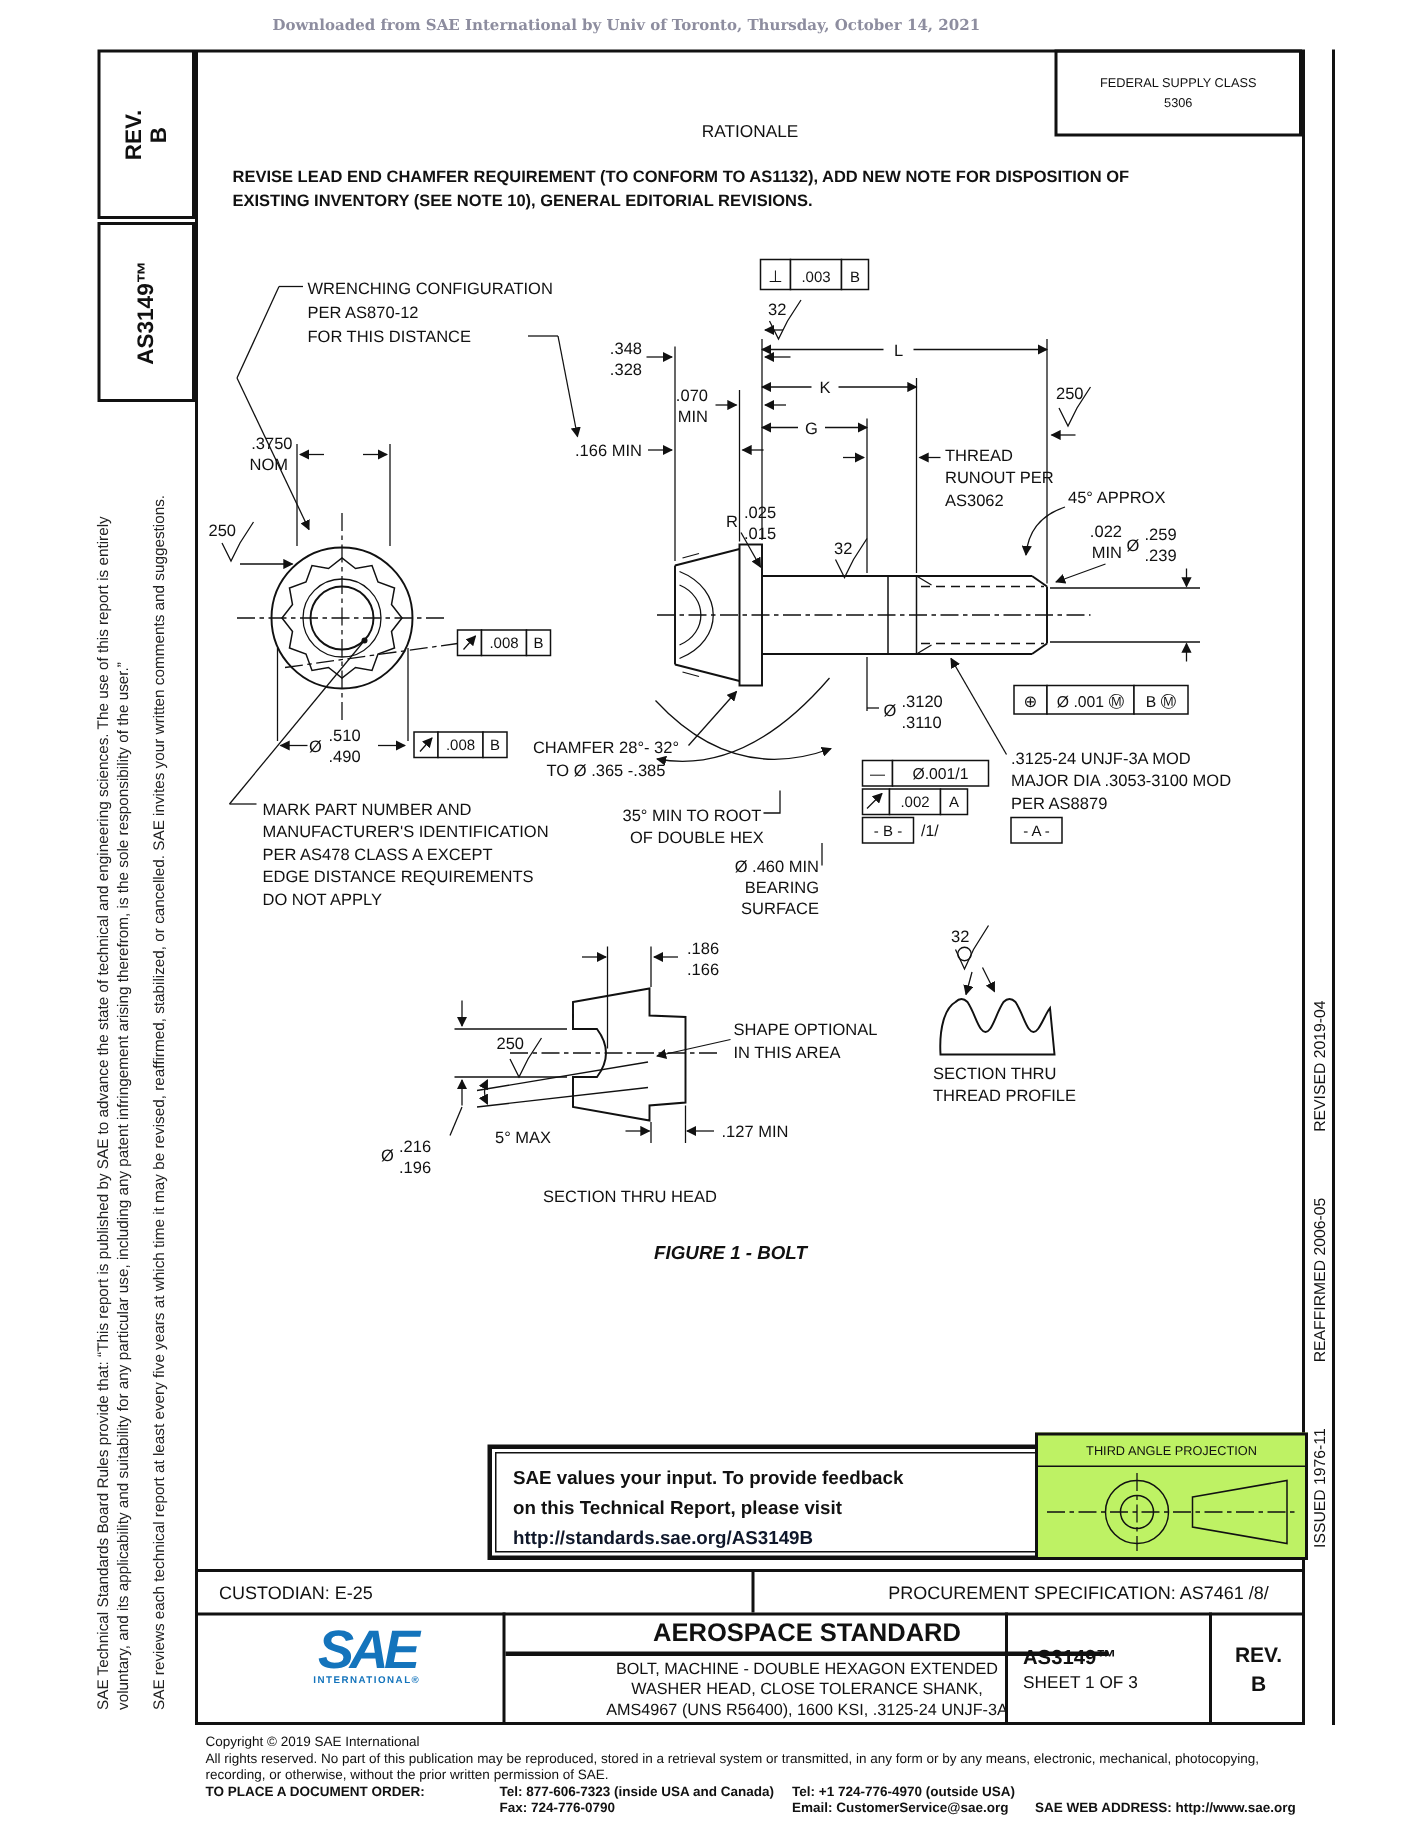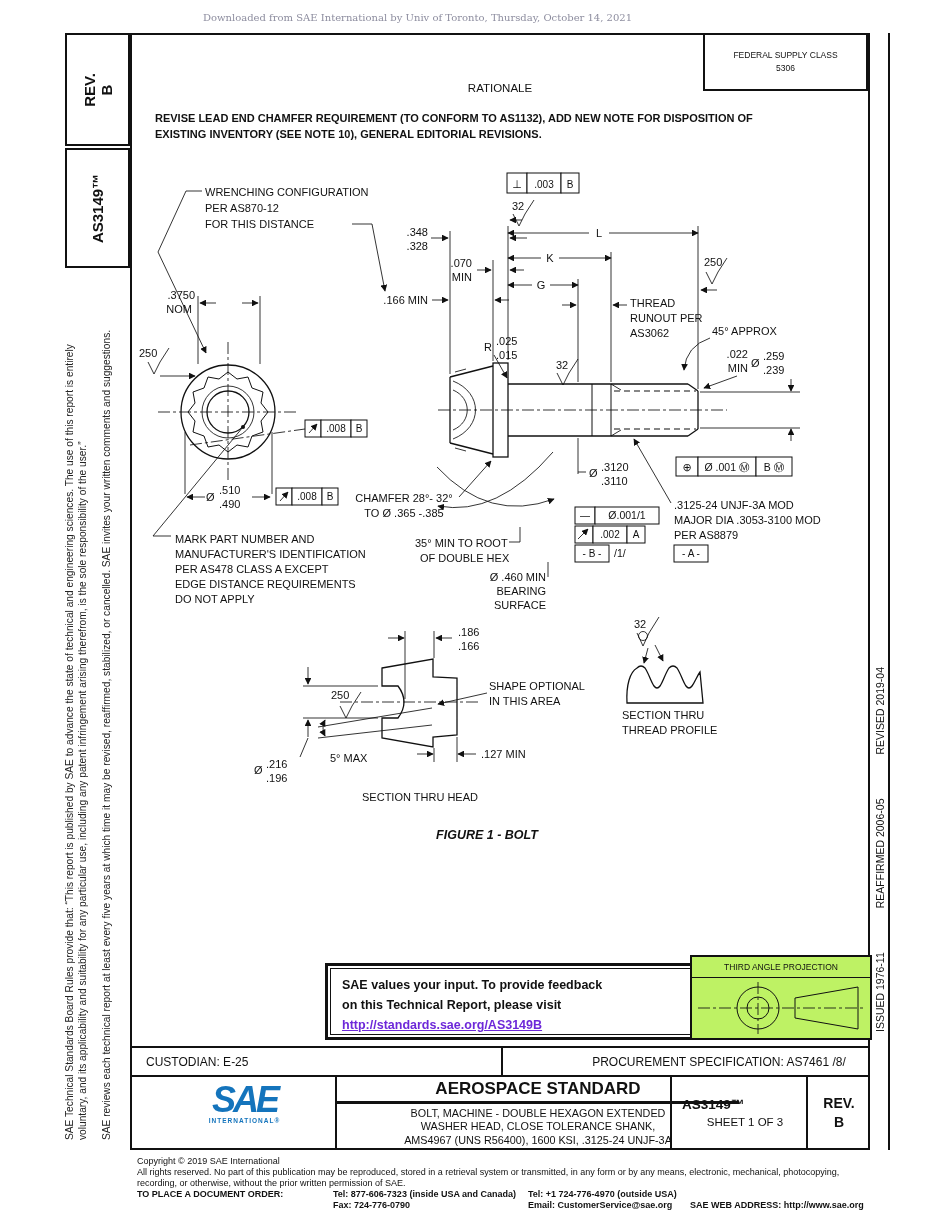--- a/index.html
+++ b/index.html
@@ -1,20 +1,20 @@
 <!DOCTYPE html>
 <html><head>
 <meta charset="utf-8">
 <style>
   html,body{margin:0;padding:0;}
   body{width:950px;height:1230px;position:relative;background:#fff;overflow:hidden;
        font-family:"Liberation Sans",sans-serif;color:#111;}
   .abs{position:absolute;}
   .watermark{top:12px;left:0;width:835px;text-align:center;
-     font-family:"DejaVu Serif",serif;font-size:10px;color:#8d8d9f;}
+     font-family:"DejaVu Serif",serif;font-size:10px;color:#8d8d9f;font-weight:bold;}
   
   .main-frame{left:130px;top:33px;width:740px;height:1117px;border:2px solid #111;box-sizing:border-box;}
   .right-outer{left:888px;top:33px;width:2px;height:1117px;background:#111;}
   .side-box{left:65px;width:65px;border:2px solid #111;box-sizing:border-box;background:#fff;
      display:flex;align-items:center;justify-content:center;}
   .rev-box{top:33px;height:113px;}
   .as-box{top:148px;height:120px;}
   .rot{transform:rotate(-90deg);white-space:nowrap;text-align:center;}
   .rev-box .rot{font-weight:bold;font-size:15px;line-height:17px;}
   .as-box .rot{font-weight:bold;font-size:15px;}
@@ -23,41 +23,41 @@
   .vissued{transform:rotate(-90deg);transform-origin:left top;font-size:10.5px;white-space:nowrap;color:#111;}
   .vissued span{margin-right:44px;}
   .fsc-box{left:703px;top:33px;width:165px;height:58px;border:2px solid #111;box-sizing:border-box;
      text-align:center;font-size:8.5px;padding-top:14px;line-height:13px;}
   .rationale-title{left:130px;top:82px;width:740px;text-align:center;font-size:11.5px;}
   .rationale-body{left:155px;top:111px;font-size:11px;line-height:15.5px;font-weight:bold;}
   
   .feedback{left:325px;top:963px;width:374px;height:77px;border:3px solid #111;box-sizing:border-box;background:#fff;}
   .feedback-inner{position:absolute;left:2px;top:2px;right:2px;bottom:2px;border:1px solid #111;
      padding:6px 0 0 11px;font-size:12.5px;font-weight:bold;line-height:20px;}
-  .feedback a{color:#6d28d9;text-decoration:underline;}
+  .feedback a{color:#0f172a;}
   .projection{left:690px;top:955px;width:182px;height:85px;border:2px solid #111;box-sizing:border-box;background:#bef264;}
   .projection-title{text-align:center;font-size:8.5px;padding-top:5px;height:15px;border-bottom:1.5px solid #111;}
   
   .row-line{background:#111;}
   .cust-cell{left:130px;top:1048px;width:373px;height:27px;border-right:2px solid #111;box-sizing:border-box;
      font-size:12px;display:flex;align-items:center;padding-left:16px;}
   .proc-cell{left:503px;top:1048px;width:432px;height:27px;font-size:12px;display:flex;align-items:center;justify-content:center;}
   .tb-hline{left:130px;top:1075px;width:740px;height:2px;}
   .tb-v{top:1075px;width:2px;height:75px;}
   .logo-cell{left:142px;top:1077px;width:205px;height:55px;display:flex;flex-direction:column;align-items:center;justify-content:center;}
   .logo-sae{font-style:italic;font-weight:900;font-size:36px;letter-spacing:-3px;line-height:30px;}
   .logo-sub{font-size:6.5px;font-weight:bold;letter-spacing:1px;margin-top:2px;}
   .title-cell{left:337px;top:1077px;width:402px;height:71px;text-align:center;}
   .doc-type{font-size:17px;font-weight:bold;padding-top:2px;}
   .title-rule{height:2.5px;background:#111;margin-top:2px;}
   .subtitle{font-size:10.8px;line-height:13.5px;padding-top:3px;}
   .as-cell{left:672px;top:1077px;width:136px;height:71px;padding-left:10px;box-sizing:border-box;
      display:flex;flex-direction:column;justify-content:center;}
   .as-num{font-size:13.5px;font-weight:bold;}
-  .as-sheet{font-size:11.5px;margin-top:4px;text-align:center;}
+  .as-sheet{font-size:11.5px;margin-top:4px;}
   .rev-cell{left:808px;top:1077px;width:62px;height:71px;text-align:center;font-weight:bold;font-size:14px;
      display:flex;flex-direction:column;justify-content:center;line-height:19px;}
   
   .footer{left:137px;top:1156px;width:800px;font-size:9px;line-height:11px;}
   .footer .b{font-weight:bold;}
   .frow{position:relative;height:11px;}
   .fcol{position:absolute;top:0;white-space:nowrap;}
   
   svg text{font-family:"Liberation Sans",sans-serif;font-size:11px;fill:#111;}
   svg .tm{text-anchor:middle;} svg .te{text-anchor:end;}

